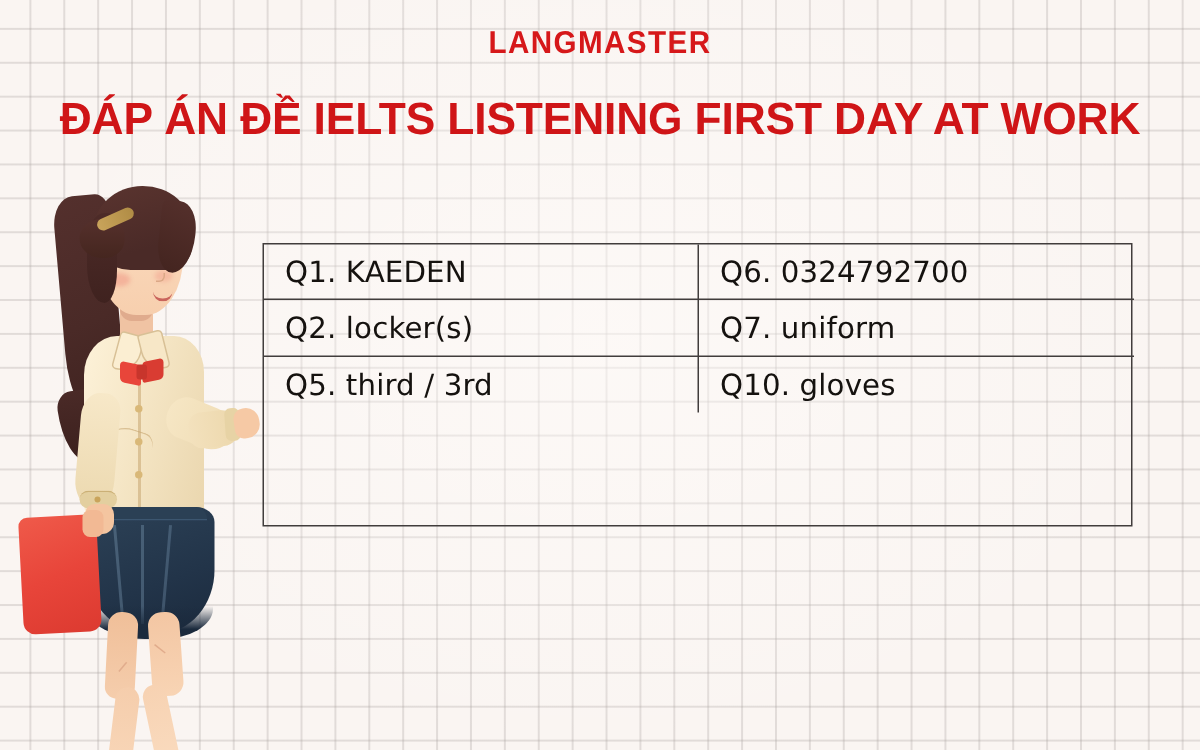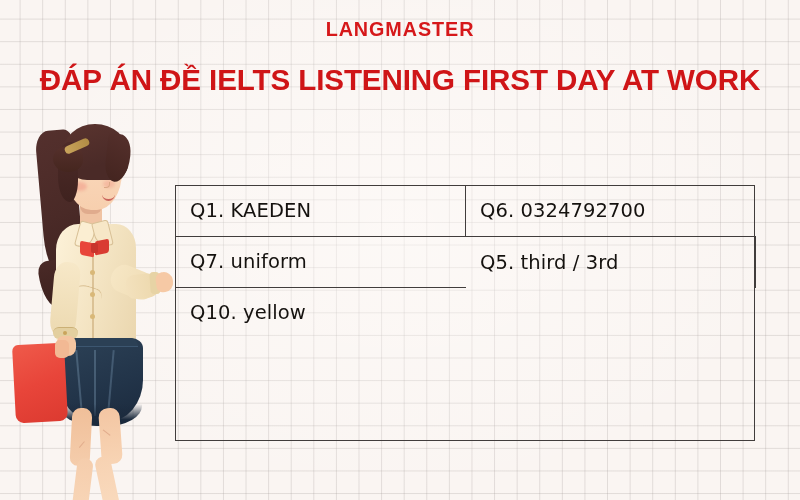--- a/index.html
+++ b/index.html
@@ -70,23 +70,23 @@
     color: #cf1517;
     transform: scaleX(0.985);
     line-height: 1.05;
     white-space: nowrap;
   }
 
   
   #answer-table {
     position: absolute;
     left: 175px;
-    top: 185px;
+    top: 162px;
     width: 580px;
-    height: 256px;
+    height: 189px;
     border: 1.6px solid #413d3c;
     box-sizing: border-box;
     display: grid;
     grid-template-columns: 290px 290px;
     grid-template-rows: repeat(5, 1fr);
     background: transparent;
   }
   .cell {
     box-sizing: border-box;
     display: flex;
@@ -523,22 +523,23 @@
     <div class="p clipboard"></div>
     <div class="p hand-left"></div>
     <div class="p clipboard-grip"></div>
   </div>
 
   <div id="answer-table">
 
     <div class="cell col-left">Q1. KAEDEN</div>
     <div class="cell">Q6. 0324792700</div>
 
+    <div class="cell col-left">Q2. locker(s)</div>
     <div class="cell">Q7. uniform</div>
 
 
 
     <div class="cell col-left last-row">Q5. third / 3rd</div>
-    <div class="cell last-row">Q10. yellow</div>
+    <div class="cell last-row">Q10. gloves</div>
 
   </div>
 
 </div>
 
 </body></html>

